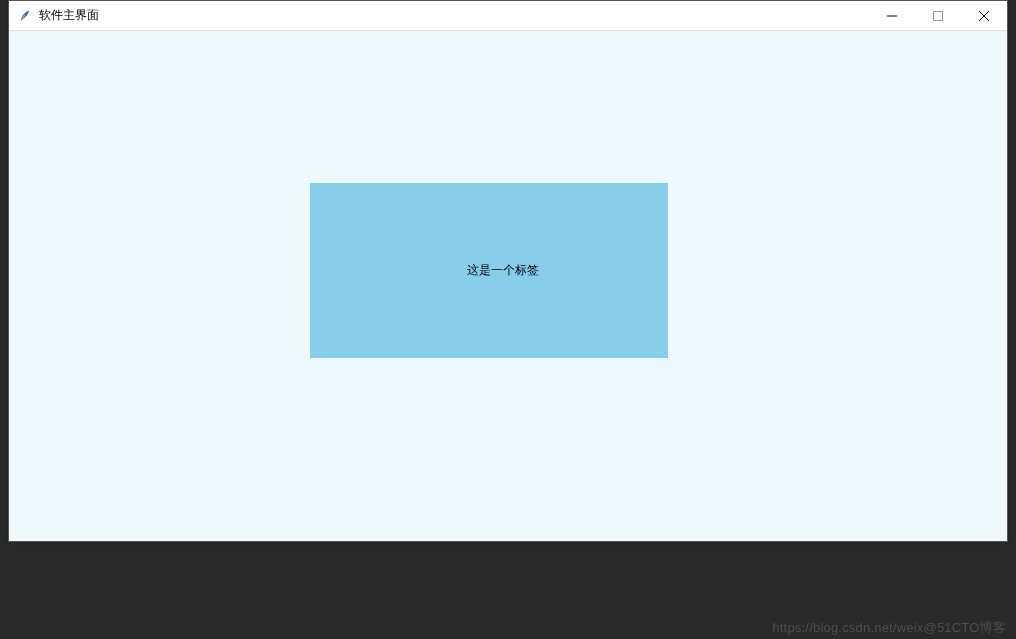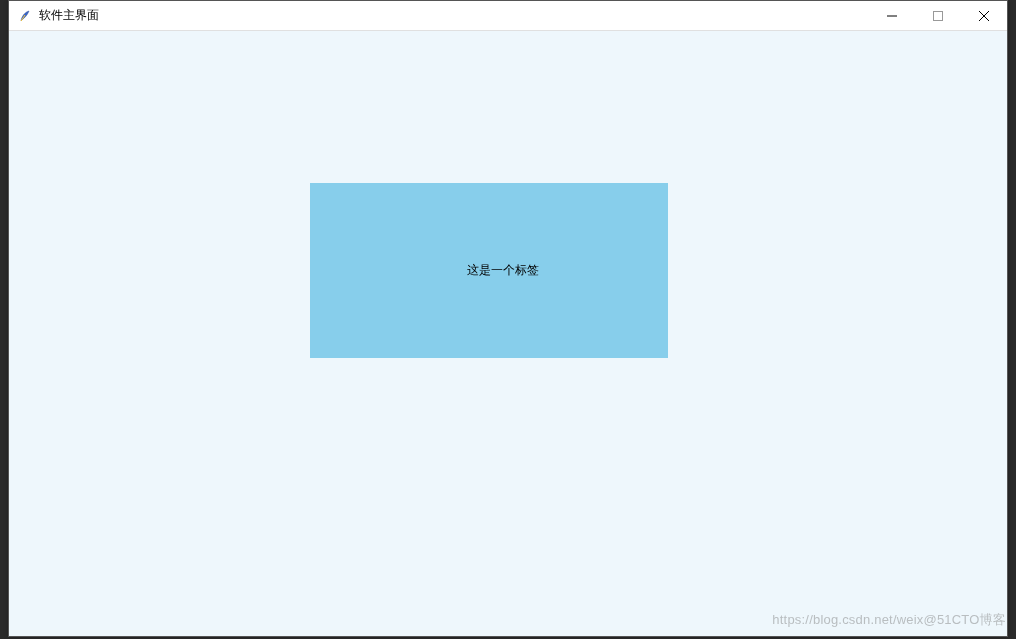--- a/index.html
+++ b/index.html
@@ -13,21 +13,21 @@
       background: #2a2a2a;
       font-family: "Microsoft YaHei", Arial, sans-serif;
       overflow: hidden;
       position: relative;
     }
     .window {
       position: absolute;
       left: 8px;
       top: 0;
       width: 1000px;
-      height: 637px;
+      height: 542px;
       background: #ffffff;
       border: 1px solid #555;
       box-shadow: 0 0 4px rgba(0,0,0,0.3);
     }
     .titlebar {
       height: 30px;
       background: #ffffff;
       display: flex;
       align-items: center;
       border-bottom: 1px solid #e0e0e0;
@@ -89,21 +89,21 @@
       display: flex;
       align-items: center;
       justify-content: center;
       font-size: 12px;
       color: #000;
       padding-left: 28px;
     }
     .watermark {
       position: absolute;
       right: 10px;
-      bottom: 10px;
+      bottom: 2px;
       font-size: 13px;
       color: rgba(120,120,120,0.45);
       letter-spacing: 0.2px;
       pointer-events: none;
     }
   </style>
 </head>
 <body>
 
 <div class="window">

